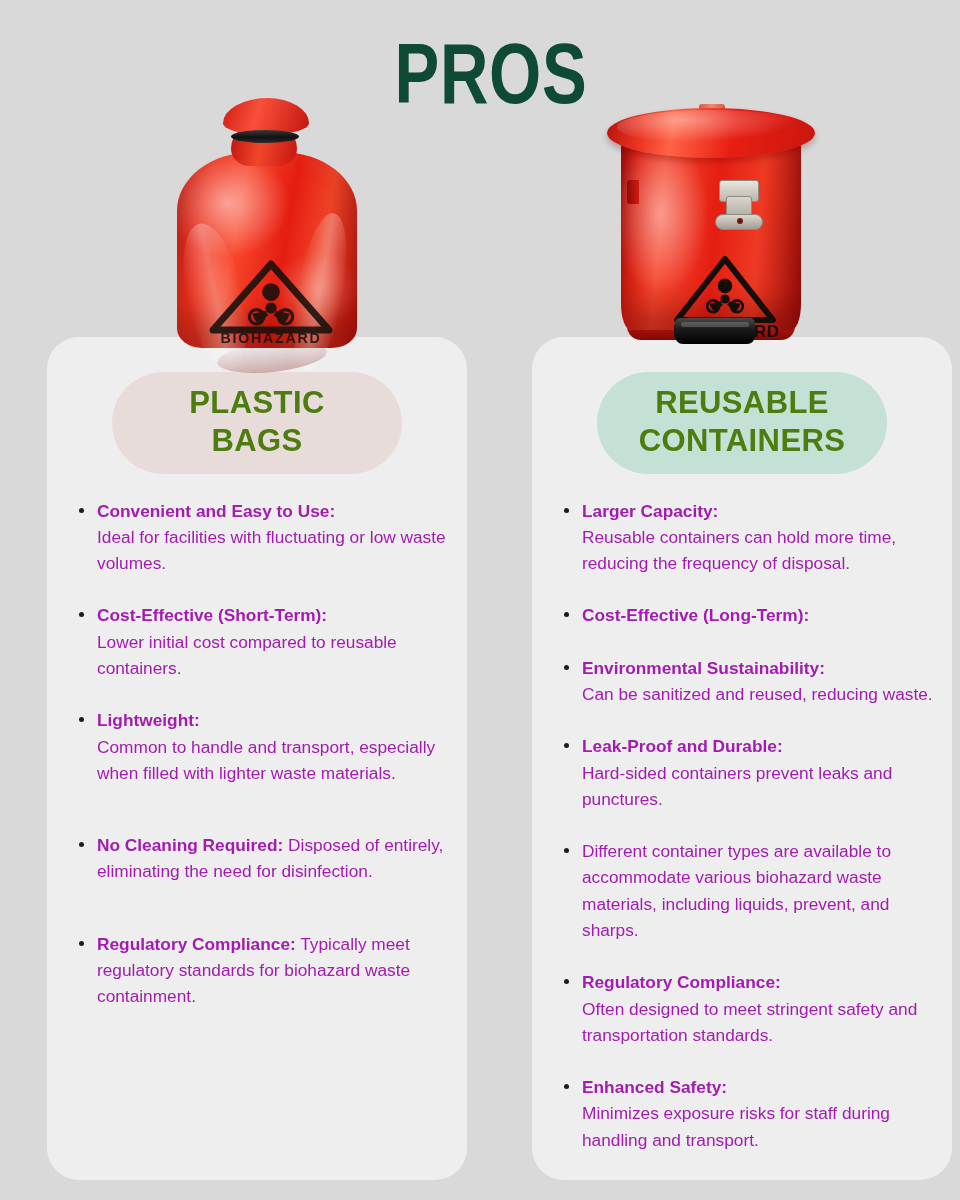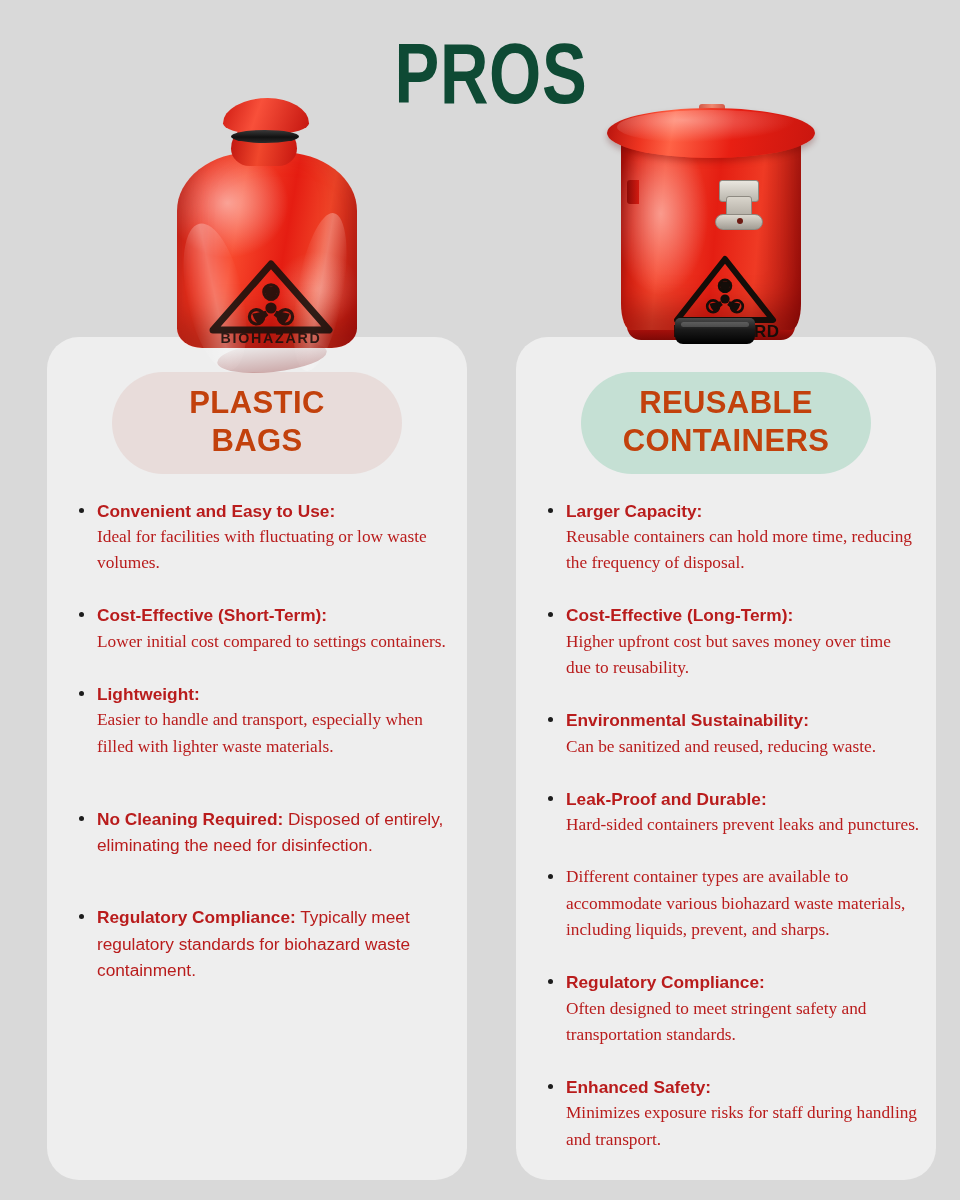--- a/index.html
+++ b/index.html
@@ -224,63 +224,63 @@
     position: absolute;
     top: 337px;
     width: 420px;
     height: 843px;
     background: #eeeeee;
     border-radius: 32px;
     z-index: 2;
     overflow: hidden;
   }
   .card.left  { left: 36px; }
-  .card.right { left: 505px; }
+  .card.right { left: 521px; }
 
   .pill {
     margin: 35px auto 0;
     width: 290px;
     border-radius: 60px;
     padding: 12px 10px 14px;
     text-align: center;
     font-size: 31px;
     font-weight: bold;
     line-height: 1.22;
     letter-spacing: .4px;
-    color: #c2410c;
+    color: #4d7c0f;
   }
   .pill.pink { background: #e8dcda; }
   .pill.mint { background: #c5e0d4; }
 
   .bullets {
     margin: 24px 0 0 0;
     padding: 0 16px 0 28px;
     list-style: none;
   }
   .bullets li {
     position: relative;
     padding-left: 22px;
     margin-bottom: 26px;
     font-size: 17.3px;
     line-height: 1.52;
-    color: #b91c1c;
+    color: #a21caf;
   }
   .bullets li:before {
     content: "";
     position: absolute;
     left: 4px;
     top: 10px;
     width: 5px;
     height: 5px;
     border-radius: 50%;
     background: #1c1c1c;
   }
   .bullets li .hd { font-weight: bold; }
   .bullets li.spaced { margin-bottom: 46px; }
-  .bullets li .bd.block { display: block; font-family: Liberation Serif, serif; }
+  .bullets li .bd.block { display: block; }
   .bullets li .bd.inline { display: inline; }
 </style>
 </head>
 <body>
 
 <div class="poster">
 
   <div class="title">PROS</div>
 
   <div class="product bag-wrap">
@@ -342,35 +342,35 @@
     <div class="can-pedal"></div>
   </div>
 
   <div class="card left">
     <div class="pill pink">
       <span>PLASTIC</span><br>
       <span>BAGS</span>
     </div>
     <ul class="bullets" id="left-bullets">
         <li><span class="hd">Convenient and Easy to Use:</span><span class="bd block">Ideal for facilities with fluctuating or low waste volumes.</span></li>
-        <li><span class="hd">Cost-Effective (Short-Term):</span><span class="bd block">Lower initial cost compared to settings containers.</span></li>
-        <li class="spaced"><span class="hd">Lightweight:</span><span class="bd block">Easier to handle and transport, especially when filled with lighter waste materials.</span></li>
+        <li><span class="hd">Cost-Effective (Short-Term):</span><span class="bd block">Lower initial cost compared to reusable containers.</span></li>
+        <li class="spaced"><span class="hd">Lightweight:</span><span class="bd block">Common to handle and transport, especially when filled with lighter waste materials.</span></li>
         <li class="spaced"><span class="hd">No Cleaning Required:</span><span class="bd inline"> Disposed of entirely, eliminating the need for disinfection.</span></li>
         <li><span class="hd">Regulatory Compliance:</span><span class="bd inline"> Typically meet regulatory standards for biohazard waste containment.</span></li>
       </ul>
   </div>
 
   <div class="card right">
     <div class="pill mint">
       <span>REUSABLE</span><br>
       <span>CONTAINERS</span>
     </div>
     <ul class="bullets" id="right-bullets">
         <li><span class="hd">Larger Capacity:</span><span class="bd block">Reusable containers can hold more time, reducing the frequency of disposal.</span></li>
-        <li><span class="hd">Cost-Effective (Long-Term):</span><span class="bd block">Higher upfront cost but saves money over time due to reusability.</span></li>
+        <li><span class="hd">Cost-Effective (Long-Term):</span></li>
         <li><span class="hd">Environmental Sustainability:</span><span class="bd block">Can be sanitized and reused, reducing waste.</span></li>
         <li><span class="hd">Leak-Proof and Durable:</span><span class="bd block">Hard-sided containers prevent leaks and punctures.</span></li>
         <li><span class="bd block">Different container types are available to accommodate various biohazard waste materials, including liquids, prevent, and sharps.</span></li>
         <li><span class="hd">Regulatory Compliance:</span><span class="bd block">Often designed to meet stringent safety and transportation standards.</span></li>
         <li><span class="hd">Enhanced Safety:</span><span class="bd block">Minimizes exposure risks for staff during handling and transport.</span></li>
       </ul>
   </div>
 
 </div>
 

